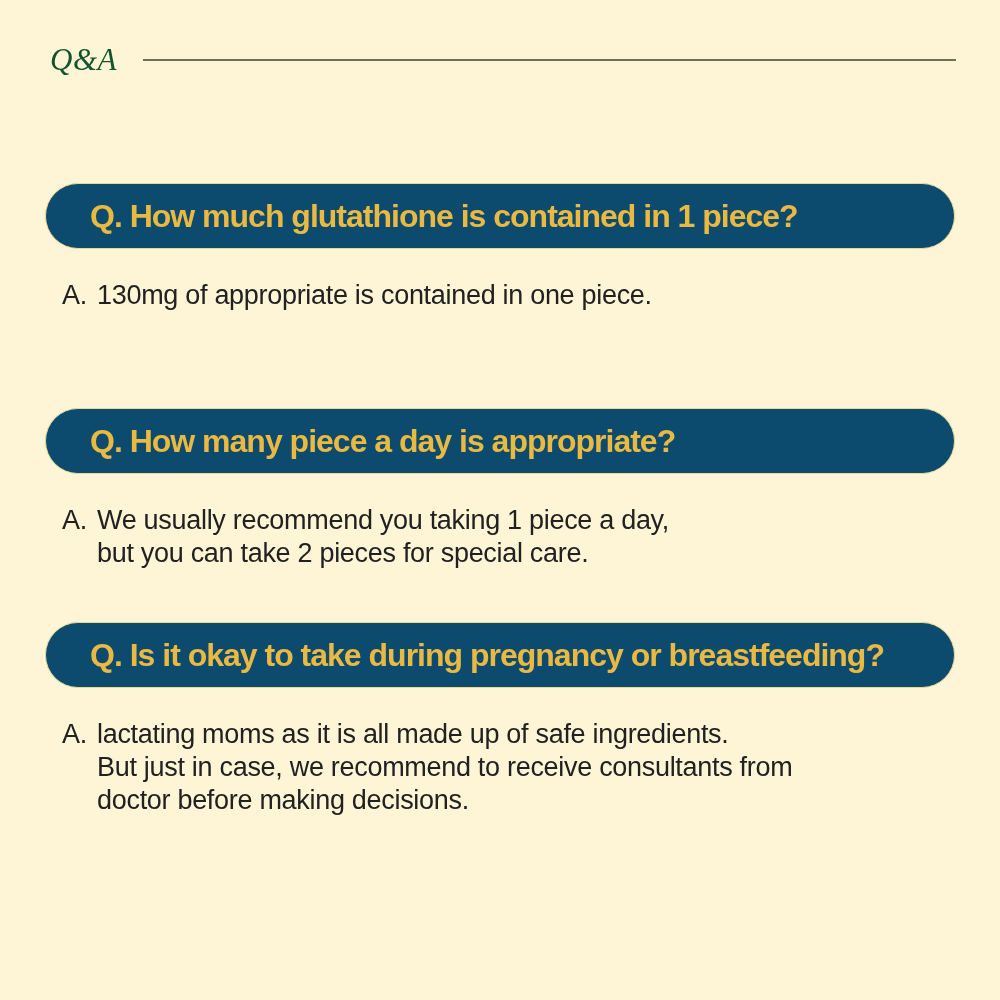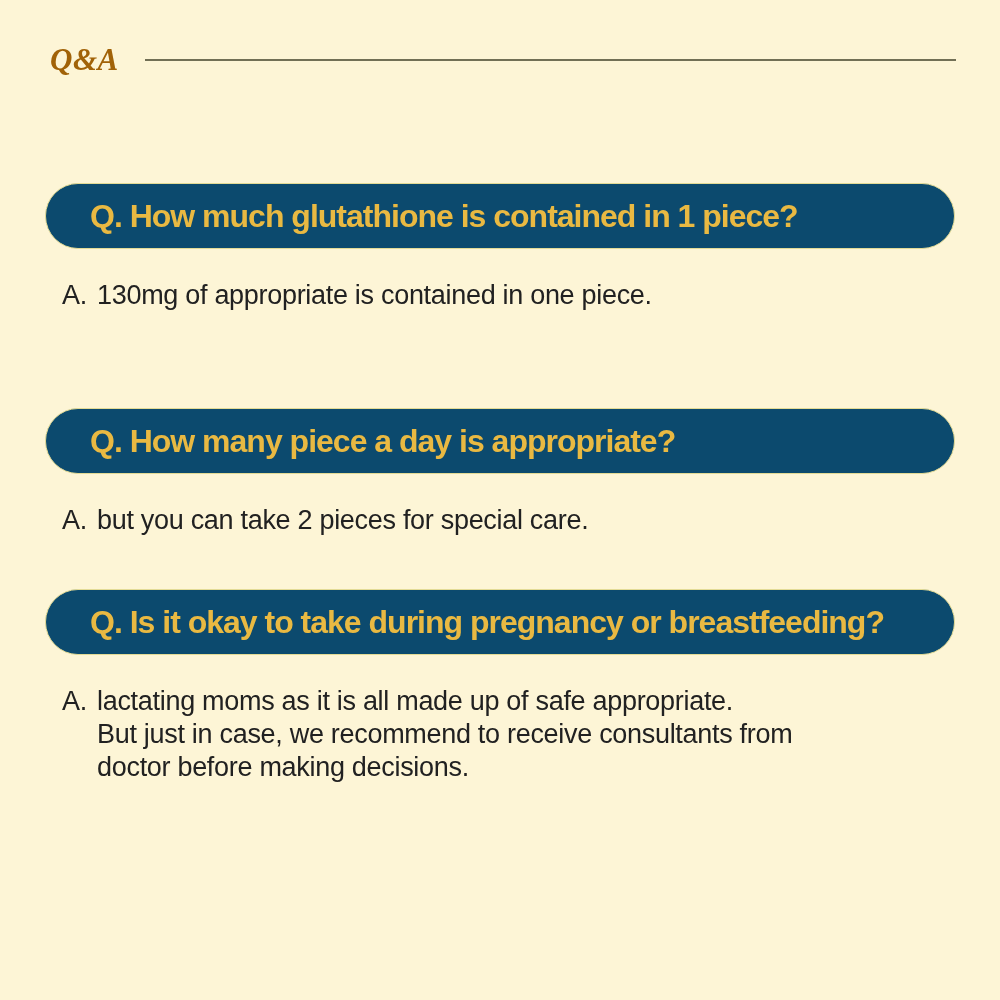--- a/index.html
+++ b/index.html
@@ -14,24 +14,24 @@
   
   .header {
     display: flex;
     align-items: center;
     padding: 42px 44px 0 50px;
     gap: 26px;
   }
   .header-title {
     font-family: "Liberation Serif", serif;
     font-style: italic;
-    font-weight: 700;
+    font-weight: 400;
     font-size: 31px;
     line-height: 36px;
-    color: #a16207;
+    color: #14532d;
     letter-spacing: 0.5px;
     white-space: nowrap;
   }
   .header-rule {
     flex: 1;
     height: 2px;
     background: #716F55;
   }
 
   
@@ -93,32 +93,33 @@
     </div>
   </section>
 
   <section class="qa qa-2">
     <div class="pill">
       <span class="question">Q. How many piece a day is appropriate?</span>
     </div>
     <div class="answer">
       <span class="answer-prefix">A.</span>
       <div class="answer-lines">
+        <div class="answer-line">We usually recommend you taking 1 piece a day,</div>
         <div class="answer-line">but you can take 2 pieces for special care.</div>
       </div>
     </div>
   </section>
 
   <section class="qa qa-3">
     <div class="pill">
       <span class="question">Q. Is it okay to take during pregnancy or breastfeeding?</span>
     </div>
     <div class="answer">
       <span class="answer-prefix">A.</span>
       <div class="answer-lines">
-        <div class="answer-line">lactating moms as it is all made up of safe appropriate.</div>
+        <div class="answer-line">lactating moms as it is all made up of safe ingredients.</div>
         <div class="answer-line">But just in case, we recommend to receive consultants from</div>
         <div class="answer-line">doctor before making decisions.</div>
       </div>
     </div>
   </section>
 
 </div>
 
 </body></html>

